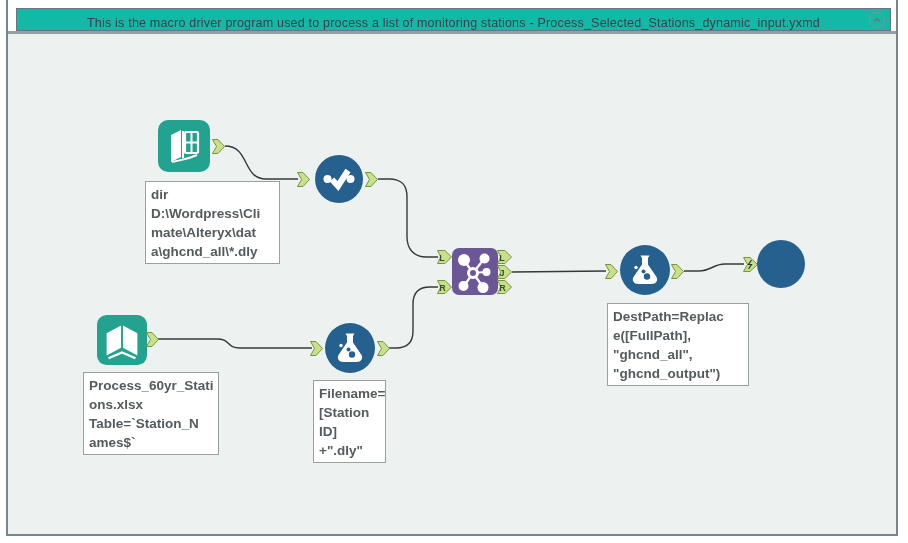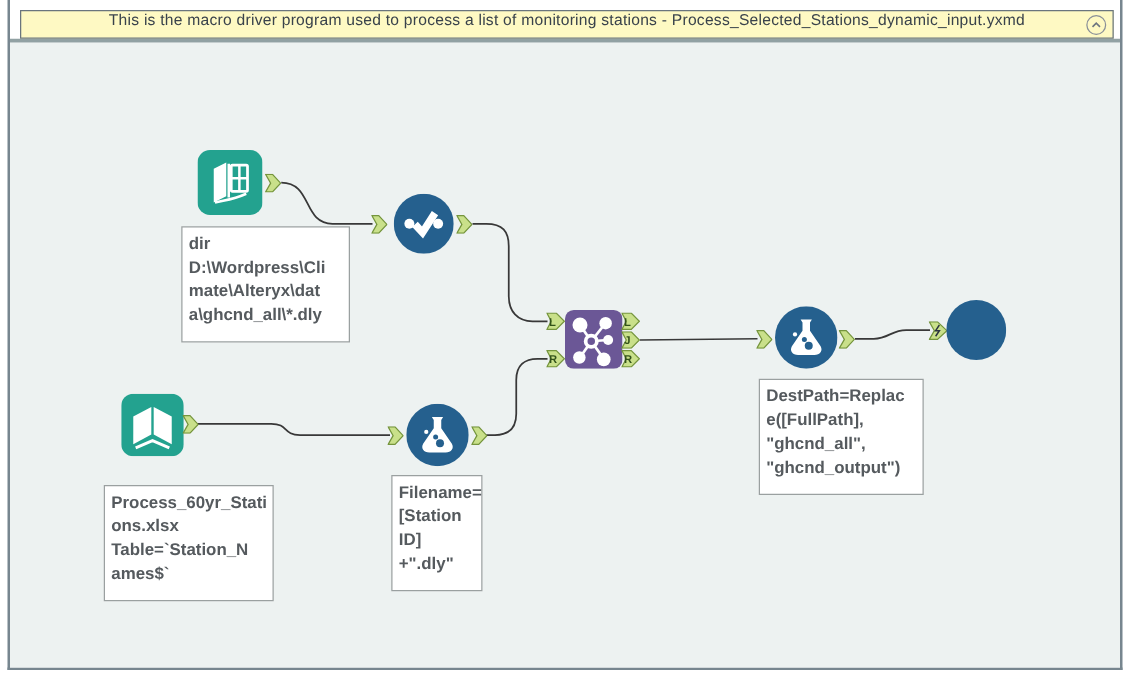--- a/index.html
+++ b/index.html
@@ -7,33 +7,33 @@
               font-family:"Liberation Sans", sans-serif; }
   .stage { position:absolute; left:0; top:0; width:908px; height:543px; }
 
   
   .workflow-window { position:absolute; left:6px; top:0; width:892px; height:536px;
       background:#ffffff; border:2px solid #77868f; border-top:none; }
   .canvas-area { position:absolute; left:0; top:34px; right:0; bottom:0; background:#edf2f1; }
   .titlebar-divider { position:absolute; left:0; top:31px; right:0; height:3px; background:#91a1a3; }
 
   .titlebar { position:absolute; left:8px; top:8px; right:5px; height:23px;
-      background:#fef9c3; border:1px solid #6a757d; display:flex; align-items:flex-start;
+      background:#14b8a6; border:1px solid #6a757d; display:flex; align-items:flex-end;
       justify-content:center; }
   .titlebar-text { font-size:12.5px; color:#39424b; letter-spacing:0.2px; white-space:nowrap; }
   .collapse-btn { position:absolute; right:5px; top:3px; width:16px; height:16px;
       border:1px solid #8a9098; border-radius:50%; background:transparent;
       display:flex; align-items:center; justify-content:center; cursor:pointer; }
 
   
   .layer { position:absolute; left:0; top:0; width:908px; height:543px; }
 
   .tool { position:absolute; }
   .annotation { position:absolute; background:#ffffff; border:1px solid #9aa0a0;
-      padding:3px 5px 12px 5px; font-weight:bold; color:#555a5e;
+      padding:3px 5px 2px 5px; font-weight:bold; color:#555a5e;
       font-size:13.5px; line-height:19px; white-space:pre-line; }
 
   svg { display:block; }
   .anchor { position:absolute; }
   .anchor-letter { font-size:9px; font-weight:bold; fill:#33531b; }
 </style>
 </head>
 <body>
 
 <div class="stage">
@@ -102,21 +102,21 @@
       <svg width="50" height="50" viewBox="0 0 52 52">
         <rect x="0" y="0" width="52" height="52" rx="10" fill="#23a28f"></rect>
         <polygon points="10,19 25,11 25,34 10,42" fill="#ffffff"></polygon>
         <polygon points="42,19 27,11 27,34 42,42" fill="#ffffff"></polygon>
         <path d="M12,45 L26,39 L40,45" fill="none" stroke="#ffffff" stroke-width="2.5"></path>
       </svg>
     </div>
     <svg class="anchor" style="left:146px; top:332px;" width="13" height="15" viewBox="0 0 13 15">
       <polygon points="0.5,0.5 6,0.5 12.5,7.5 6,14.5 0.5,14.5 4.5,7.5" fill="#c9e08a" stroke="#75953d"></polygon>
     </svg>
-    <div class="annotation" style="left:83px; top:372px; width:136px;margin-top:16px;">Process_60yr_Stati
+    <div class="annotation" style="left:83px; top:372px; width:136px;">Process_60yr_Stati
 ons.xlsx
 Table=`Station_N
 ames$`</div>
 
     <svg class="anchor" style="left:310px; top:341px;" width="13" height="15" viewBox="0 0 13 15">
       <polygon points="0.5,0.5 6,0.5 12.5,7.5 6,14.5 0.5,14.5 4.5,7.5" fill="#c9e08a" stroke="#75953d"></polygon>
     </svg>
     <div class="tool" style="left:325px; top:323px;">
       <svg width="50" height="50" viewBox="0 0 50 50">
         <circle cx="25" cy="25" r="25" fill="#25608e"></circle>
@@ -180,21 +180,21 @@
         <circle cx="25" cy="25" r="25" fill="#25608e"></circle>
         <path d="M20.5,10.5 L29.5,10.5 L28,13 L28,19.5 L36.5,32 C38.5,35.5 36,39 31.5,39 L18.5,39 C14,39 11.5,35.5 13.5,32 L22,19.5 L22,13 Z" fill="#ffffff"></path>
         <circle cx="16" cy="22.5" r="1.7" fill="#ffffff"></circle>
         <circle cx="23.5" cy="26.5" r="2" fill="#25608e"></circle>
         <circle cx="27" cy="31.5" r="3.2" fill="#25608e"></circle>
       </svg>
     </div>
     <svg class="anchor" style="left:671px; top:264px;" width="13" height="15" viewBox="0 0 13 15">
       <polygon points="0.5,0.5 6,0.5 12.5,7.5 6,14.5 0.5,14.5 4.5,7.5" fill="#c9e08a" stroke="#75953d"></polygon>
     </svg>
-    <div class="annotation" style="left:607px; top:303px; width:132px;">DestPath=Replac
+    <div class="annotation" style="left:607px; top:303px; width:142px;">DestPath=Replac
 e([FullPath],
 "ghcnd_all",
 "ghcnd_output")</div>
 
     <svg class="anchor" style="left:743px; top:257px;" width="15" height="15" viewBox="0 0 15 15">
       <polygon points="0.5,0.5 7,0.5 14.5,7.5 7,14.5 0.5,14.5 4.5,7.5" fill="#c9e08a" stroke="#75953d"></polygon>
       <polyline points="8.5,3 5.5,7.5 8.5,7.5 5.5,12" fill="none" stroke="#2b3440" stroke-width="1.2"></polyline>
     </svg>
     <div class="tool" style="left:757px; top:240px;">
       <svg width="48" height="48" viewBox="0 0 48 48">

